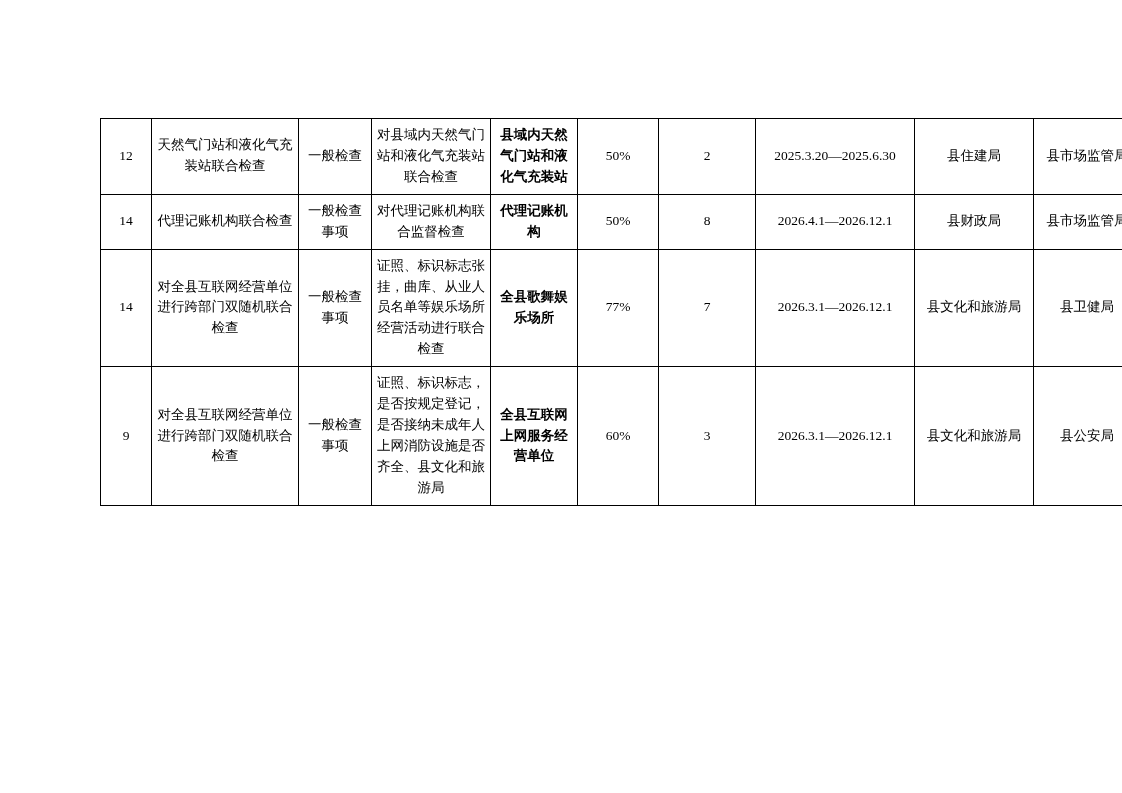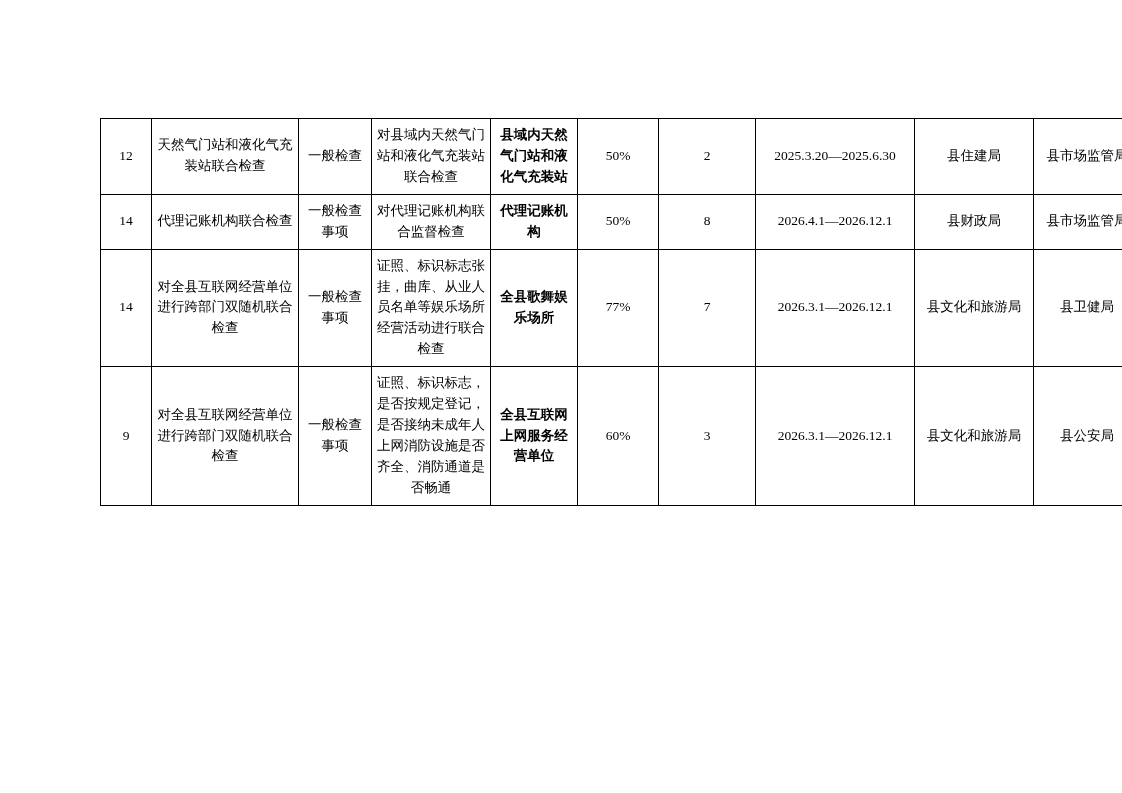--- a/index.html
+++ b/index.html
@@ -165,21 +165,21 @@
           <td class="c-idx">
               <span class="cell-text">9</span>
             </td>
           <td class="c-name">
               <span class="cell-text">对全县互联网经营单位进行跨部门双随机联合检查</span>
             </td>
           <td class="c-type">
               <span class="cell-text">一般检查事项</span>
             </td>
           <td class="c-content">
-              <span class="cell-text">证照、标识标志，是否按规定登记，是否接纳未成年人上网消防设施是否齐全、消防通道是否畅通</span>
+              <span class="cell-text">证照、标识标志，是否按规定登记，是否接纳未成年人上网消防设施是否齐全、县文化和旅游局</span>
             </td>
           <td class="c-object">
               <span class="cell-text">全县互联网上网服务经营单位</span>
             </td>
           <td class="c-ratio">
               <span class="cell-text">60%</span>
             </td>
           <td class="c-count">
               <span class="cell-text">3</span>
             </td>

